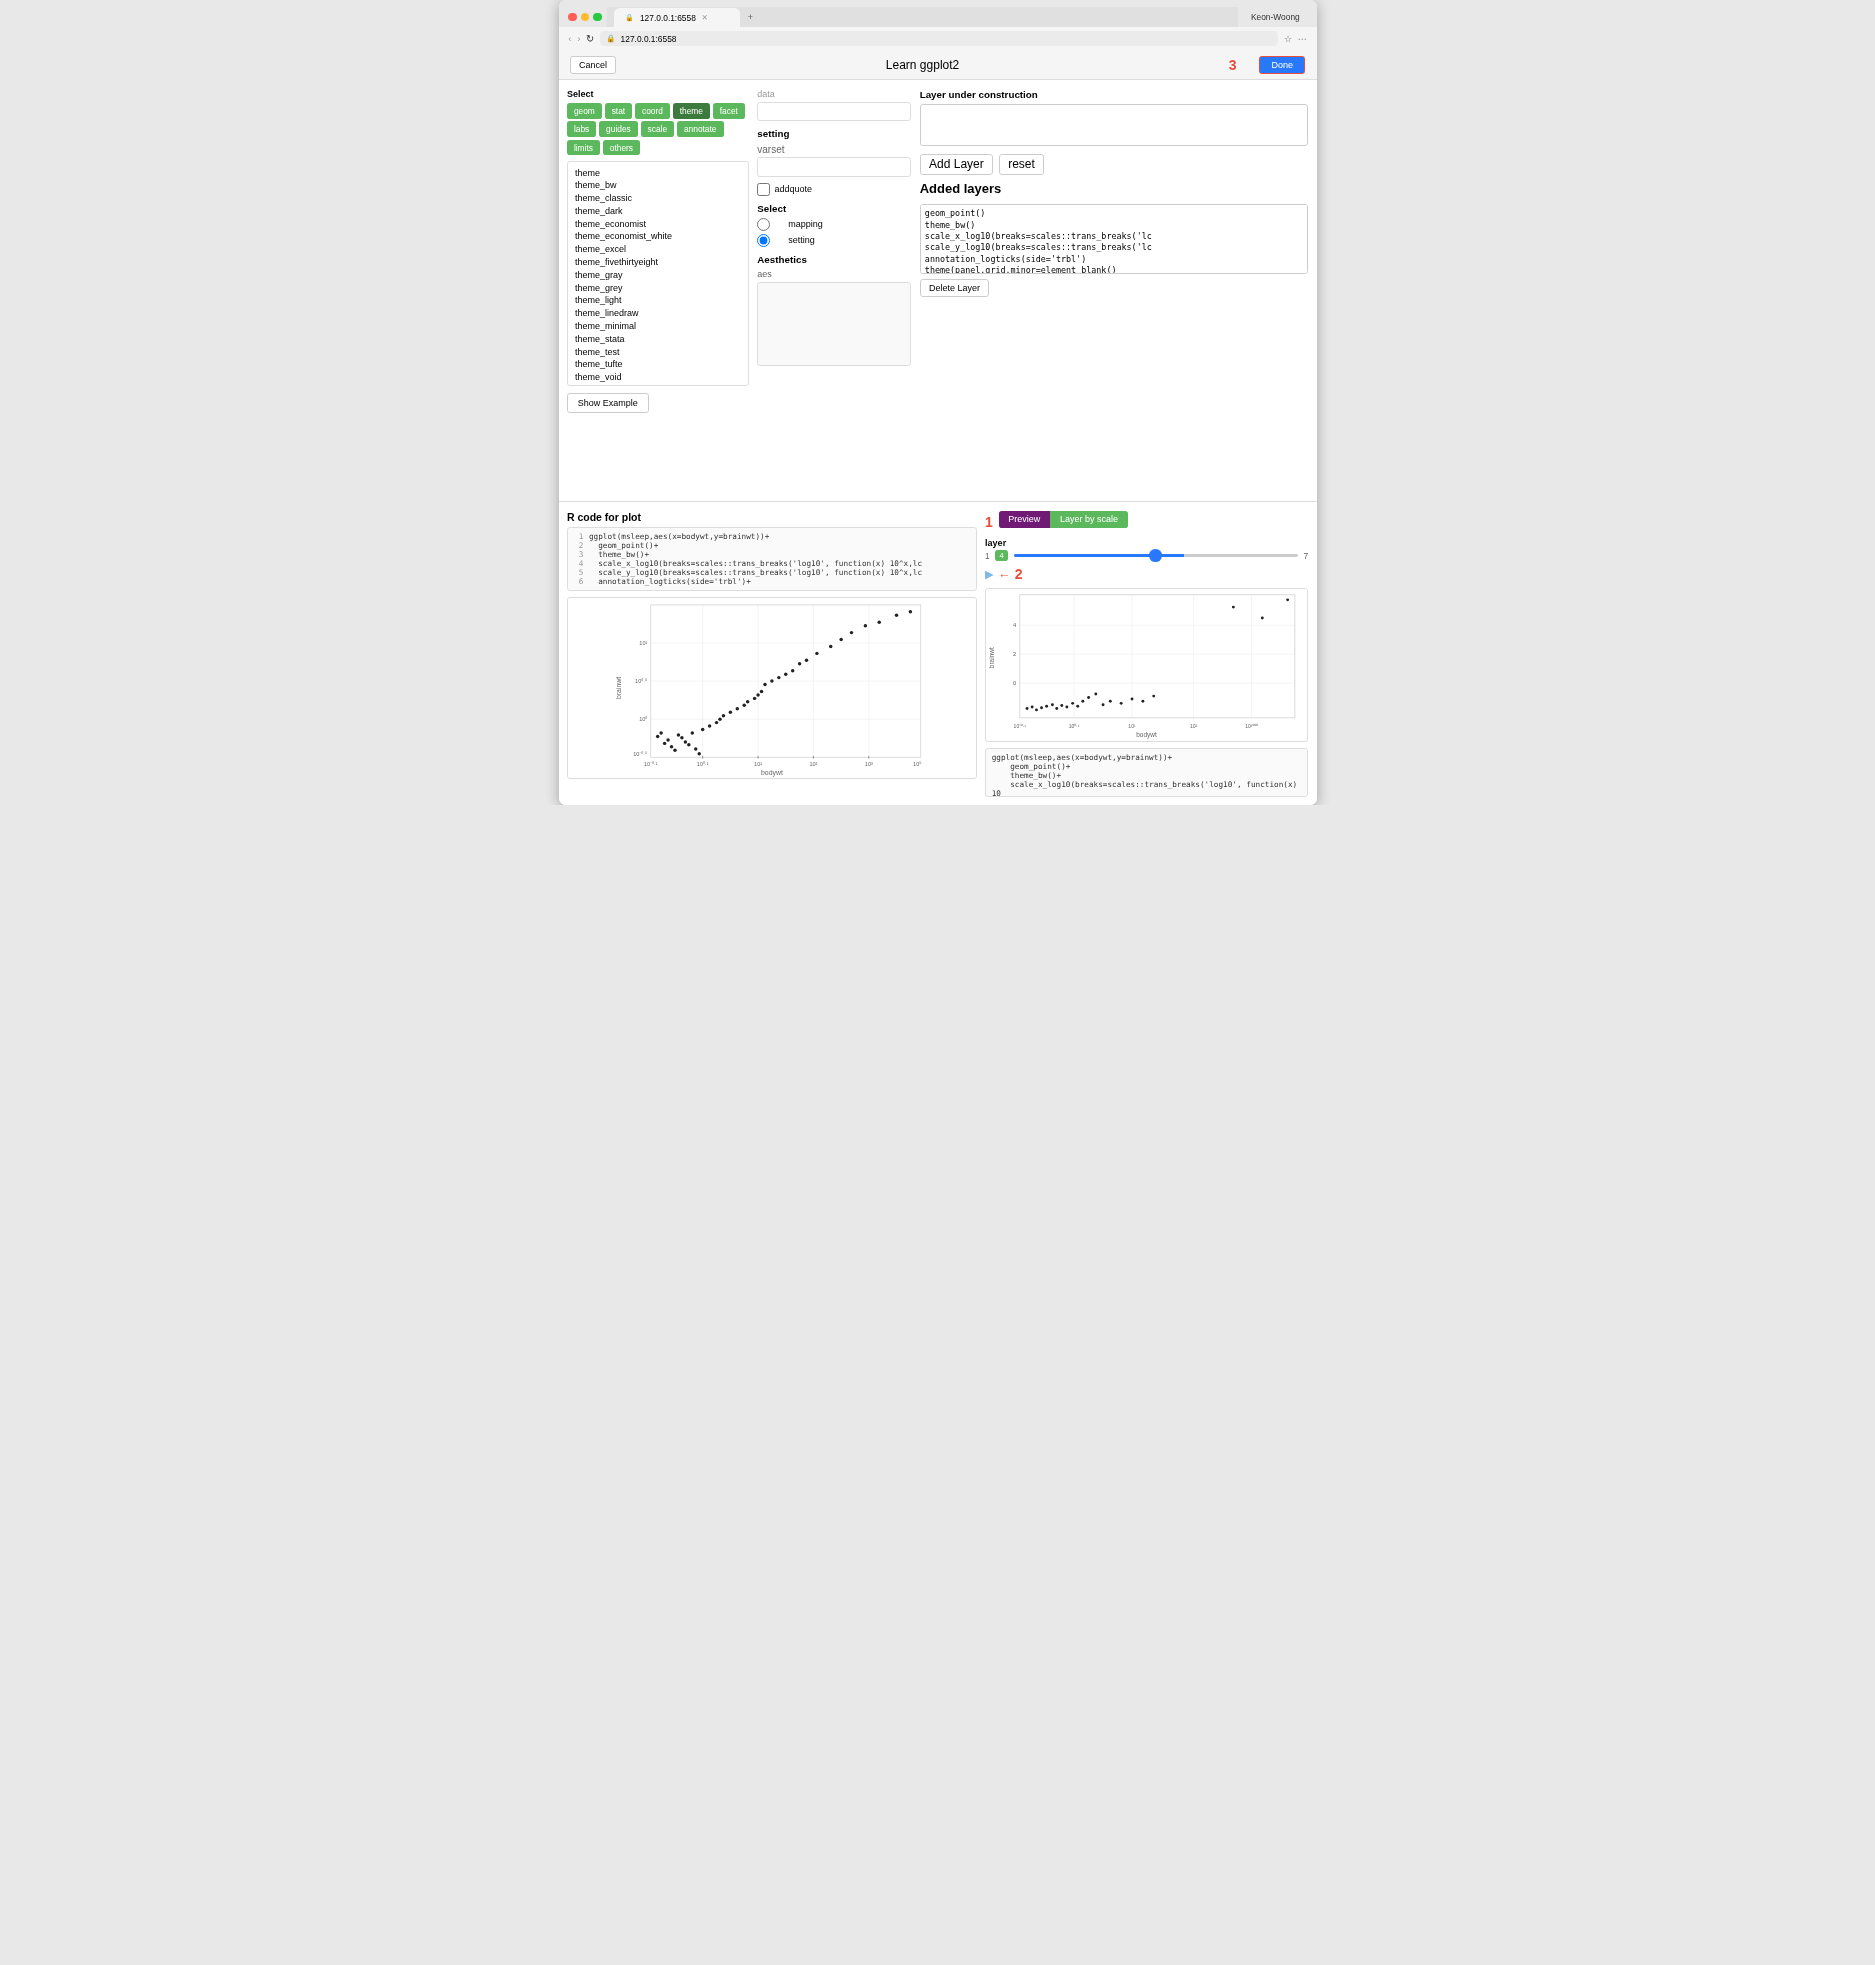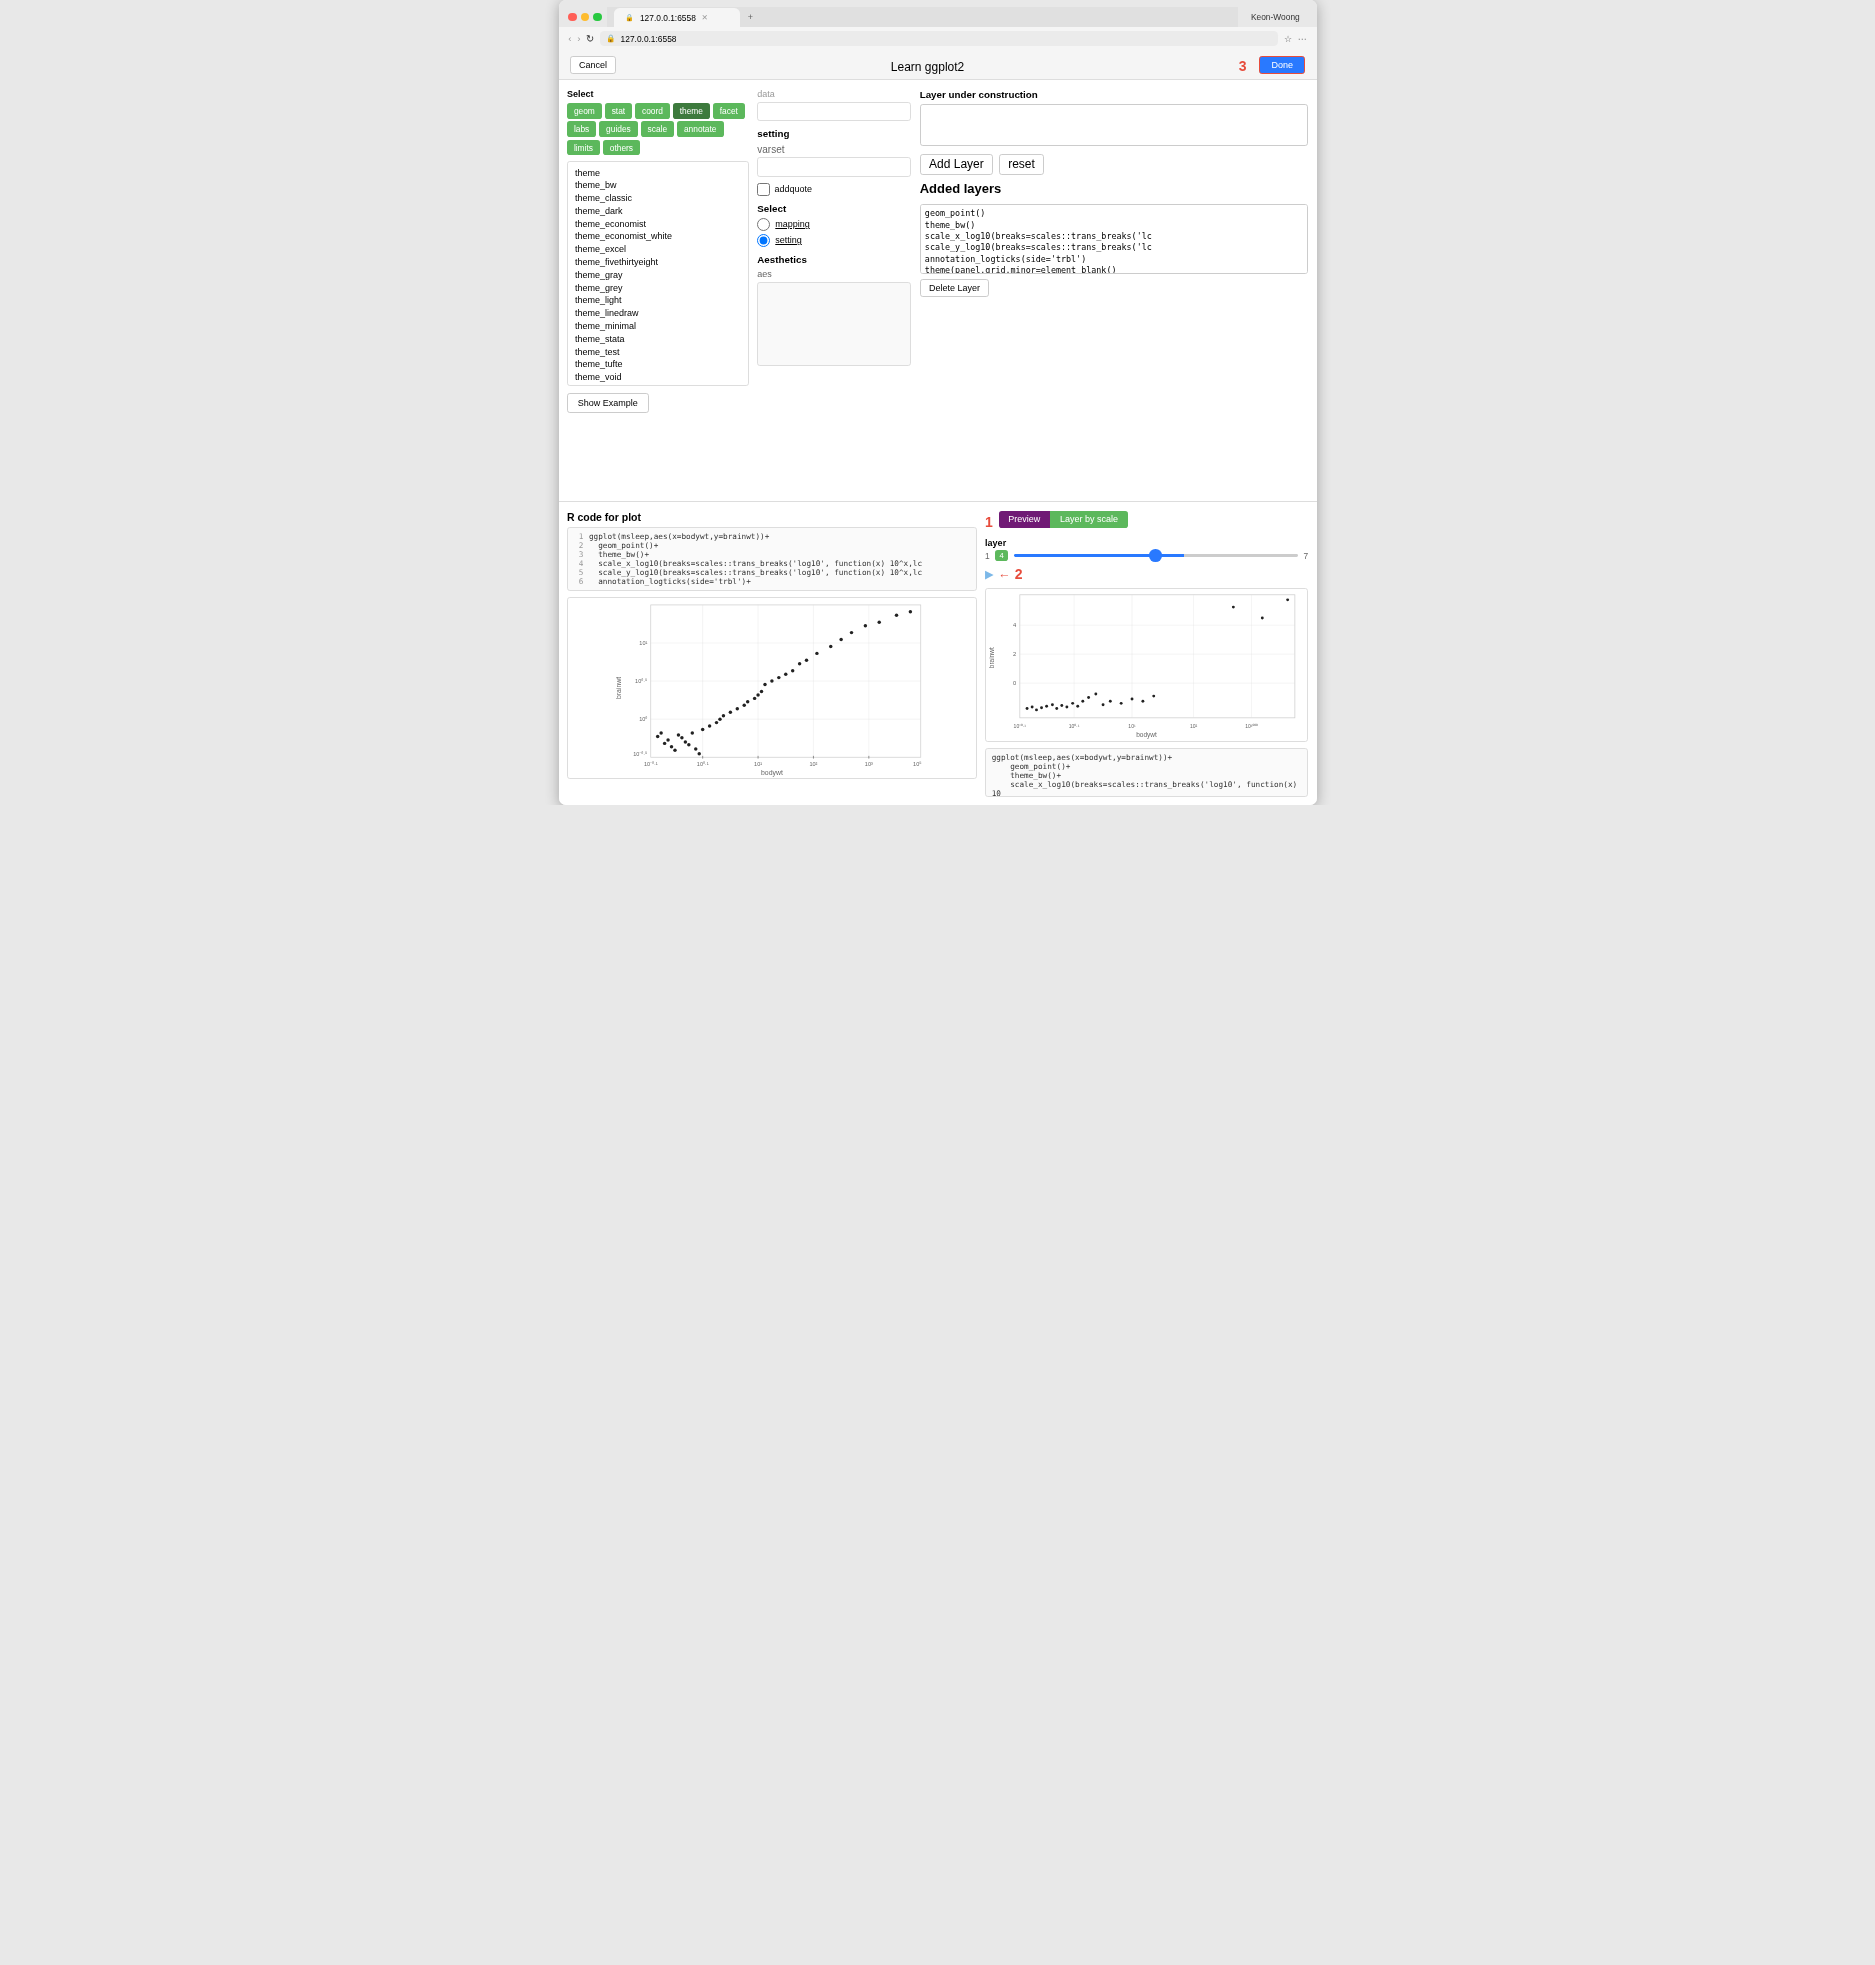--- a/index.html
+++ b/index.html
@@ -70,22 +70,22 @@
       display: flex;
       align-items: center;
       gap: 4.2px;
     }
 
     .app-toolbar {
       background: #f5f5f5;
       border-bottom: 0.7px solid #ddd;
       padding: 5.6px 11.2px;
       display: flex;
-      align-items: flex-end;
-      gap: 13px;
+      align-items: center;
+      gap: 23px;
     }
 
     .btn-cancel {
       border: 0.7px solid #ccc;
       background: white;
       border-radius: 2.8px;
       padding: 2.8px 8.4px;
       font-size: 9px;
       cursor: pointer;
     }
@@ -174,21 +174,21 @@
       border-radius: 2.8px;
       padding: 2.8px 5.6px;
       font-size: 9px;
       margin-bottom: 7px;
       height: 19.7px;
     }
 
     .select-section-label { font-size: 9.8px; font-weight: 600; margin-bottom: 4.2px; }
 
     .radio-group { margin-bottom: 7px; }
-    .radio-row { display: flex; align-items: center; gap: 5px; margin-bottom: 2.8px; font-size: 9px; text-decoration: underline; }
+    .radio-row { display: flex; align-items: center; gap: 18px; margin-bottom: 2.8px; font-size: 9px; }
 
     .aesthetics-label { font-size: 9.8px; font-weight: 600; margin-bottom: 4.2px; }
     .aes-label { font-size: 9px; color: #666; margin-bottom: 2.8px; }
 
     .setting-section { margin-bottom: 7px; }
     .setting-label { font-size: 9.8px; font-weight: 600; margin-bottom: 4.2px; }
     .varset-label { font-size: 10px; color: #666; margin-bottom: 2.8px; }
     .varset-input {
       width: 100%;
       border: 0.7px solid #ddd;

